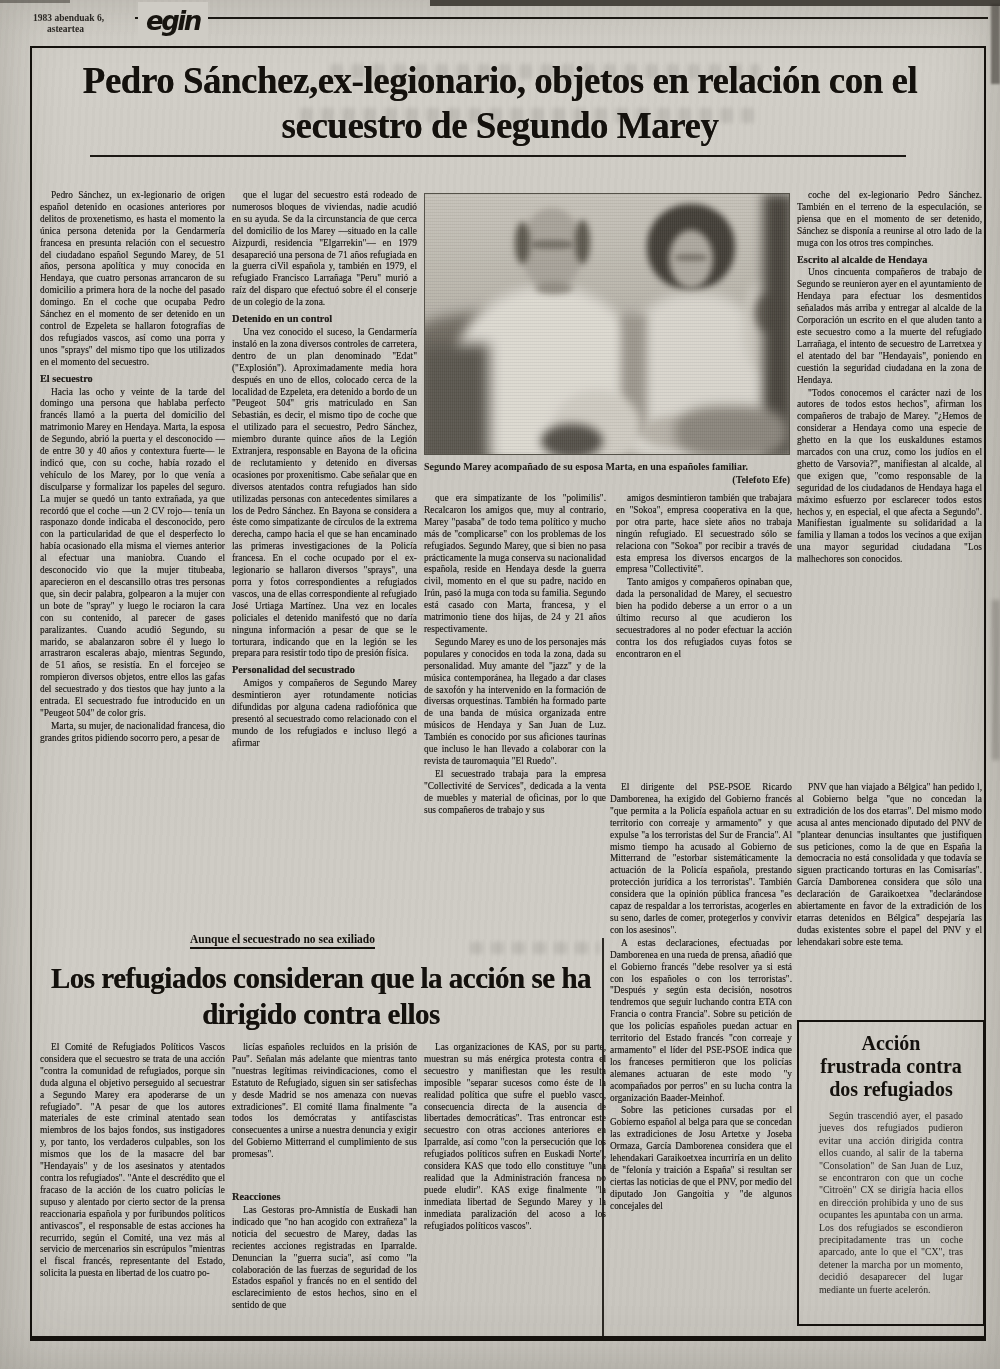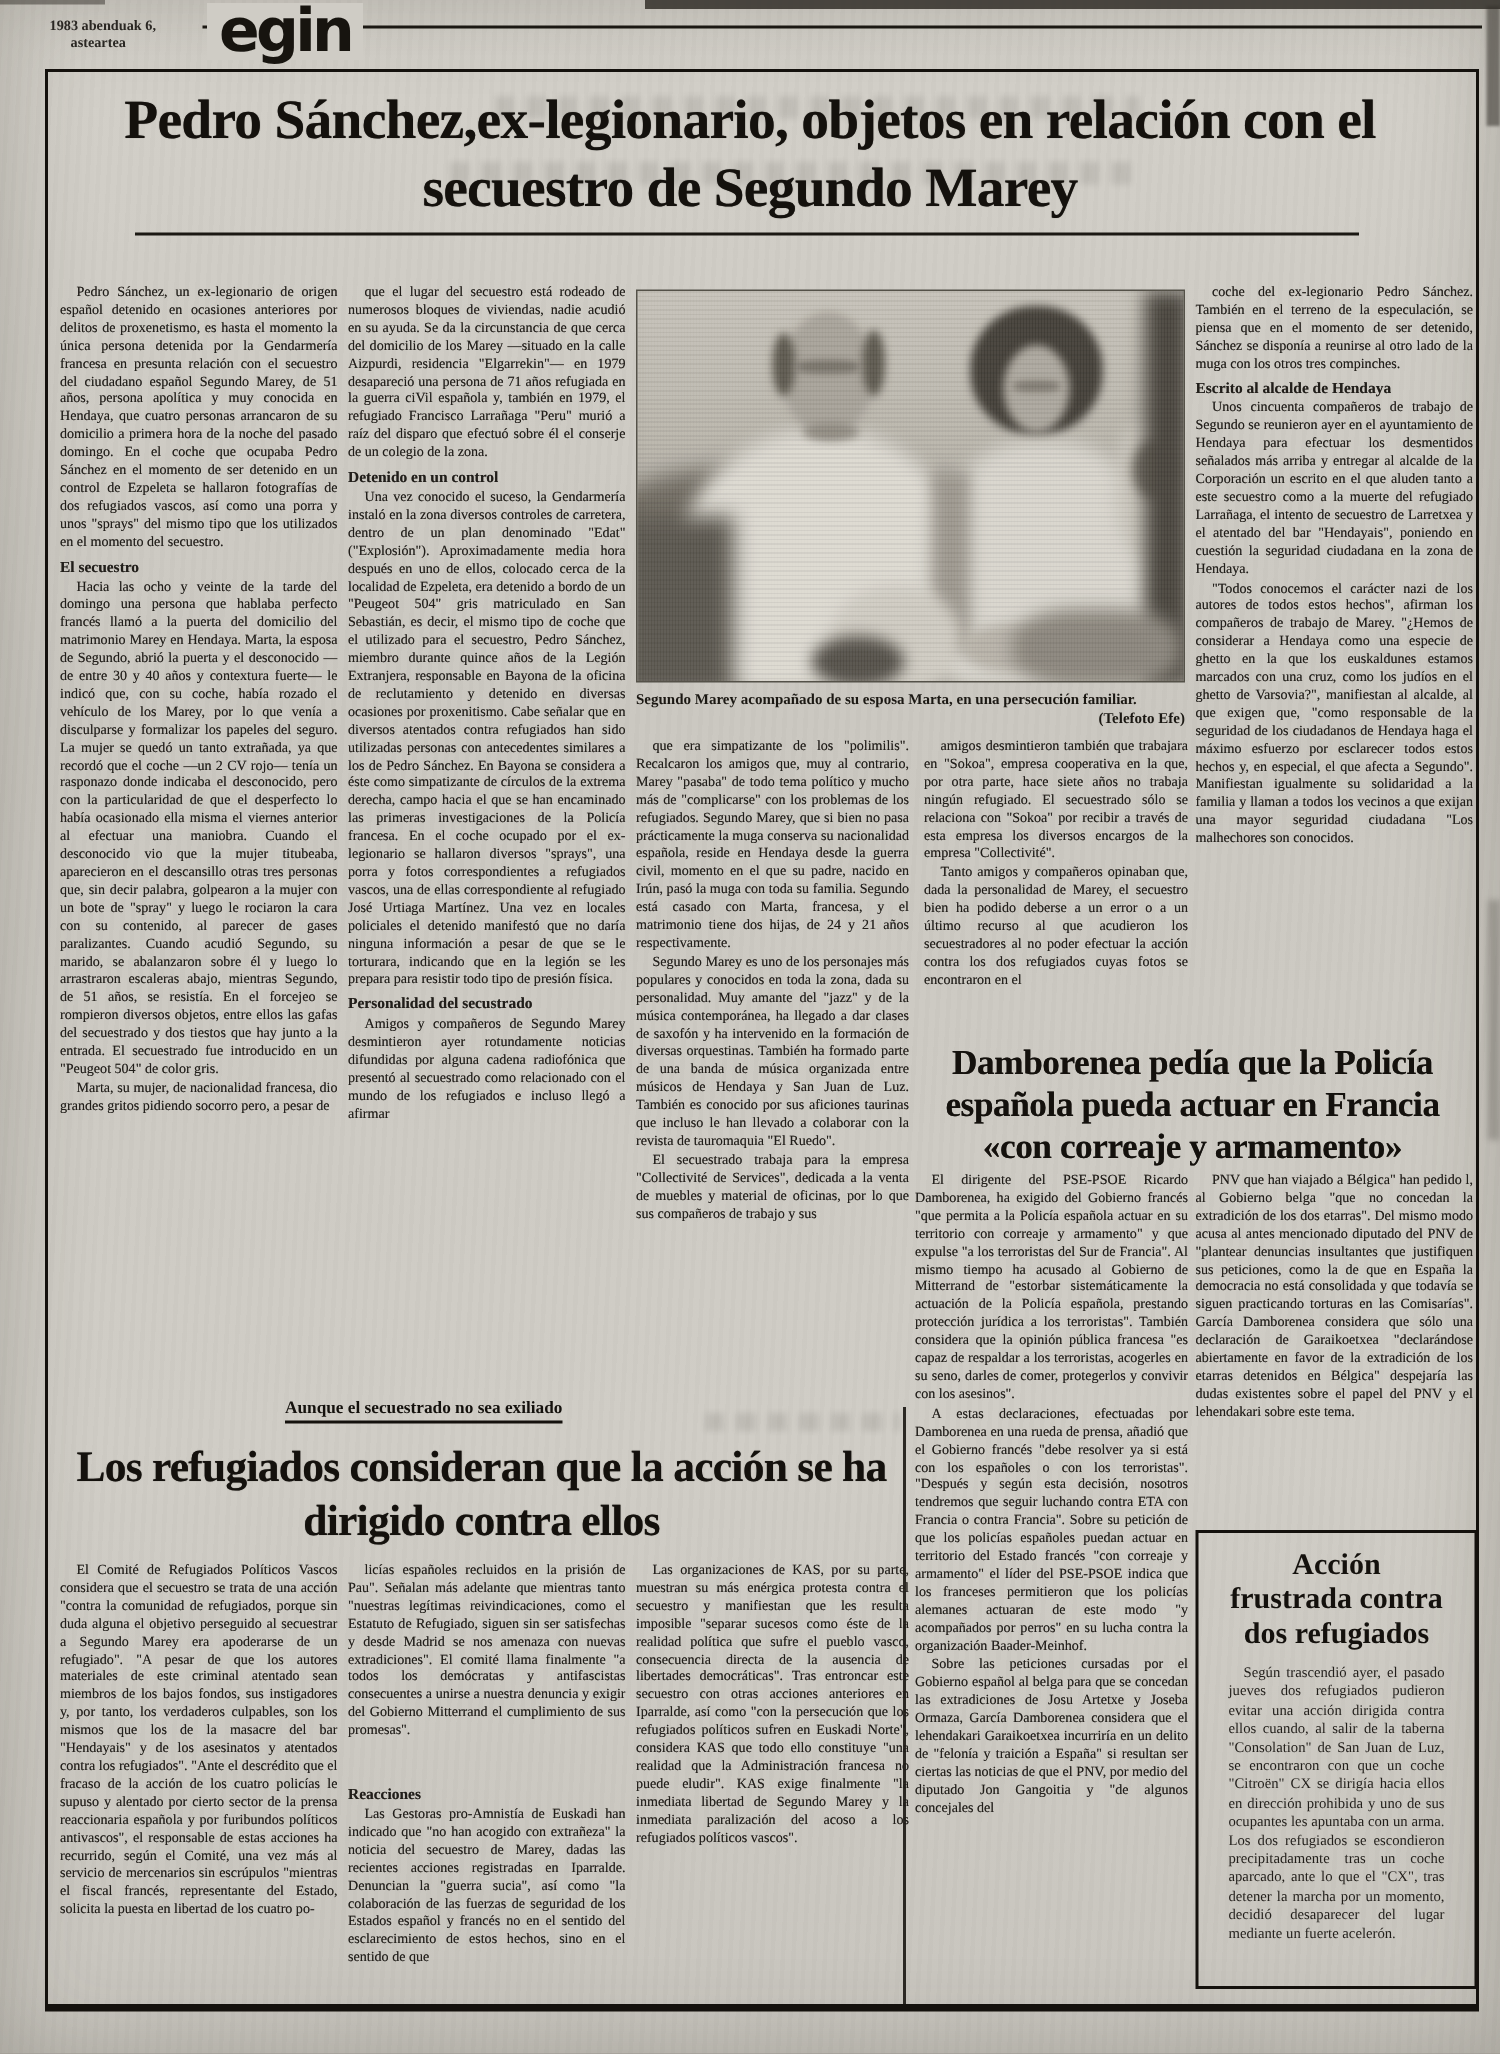--- a/index.html
+++ b/index.html
@@ -10,21 +10,21 @@
       repeating-linear-gradient(93deg, rgba(0,0,0,0.015) 0 3px, rgba(0,0,0,0) 3px 7px),
       linear-gradient(180deg,#d3d0c9 0%, #cbc8c1 35%, #d0cdc6 70%, #c8c5be 100%);
     font-family:"Liberation Serif","DejaVu Serif",serif;
     color:#1e1c19; overflow:hidden;
     box-shadow: inset 0 0 60px rgba(60,55,45,0.25);
   }
   .abs { position:absolute; }
   .smudge { background:repeating-linear-gradient(90deg, rgba(20,18,14,0.9) 0 13px, rgba(20,18,14,0) 13px 21px); filter:blur(2px); opacity:0.10; }
   
   .dateline { font-size:9.5px; line-height:10.5px; font-weight:bold; color:#2a2723; }
-  .logo { font-family:"DejaVu Sans","Liberation Sans",sans-serif; font-weight:bold; font-size:40px; line-height:38px; letter-spacing:-2.5px; color:#17140f; background:#cfccc5; padding:0 8px; }
+  .logo { font-family:"DejaVu Sans","Liberation Sans",sans-serif; font-weight:bold; font-size:26px; line-height:38px; letter-spacing:-2.5px; color:#17140f; background:#cfccc5; padding:0 8px;font-style:italic; }
   .section-label { font-size:27px; font-weight:bold; letter-spacing:-0.5px; color:#14110d; text-align:right; }
   .rule { background:#1b1813; }
   
   .frame { border:2.5px solid #14110d; border-bottom-width:5px; }
   
   .hl-main { font-size:37px; line-height:45px; font-weight:bold; text-align:center; letter-spacing:-0.5px; color:#14110d; text-shadow:0 0 0.5px rgba(20,17,13,0.7); }
   .hl-sub  { font-size:15.5px; font-weight:bold; text-align:center; color:#17140f; }
   .hl-2    { font-size:29px; line-height:36px; font-weight:bold; text-align:center; letter-spacing:-0.5px; color:#14110d; text-shadow:0 0 0.5px rgba(20,17,13,0.7); }
   .hl-3    { font-size:23.5px; line-height:28px; font-weight:bold; text-align:center; letter-spacing:-0.3px; color:#14110d; text-shadow:0 0 0.4px rgba(20,17,13,0.7); }
   .kicker  { font-size:11.5px; font-weight:bold; color:#14110d; border-bottom:2px solid #14110d; padding-bottom:2px; }
@@ -102,42 +102,41 @@
     <div style="left:318px;top:86px;width:42px;height:92px;background:#c7c3ba;filter:blur(5px);border-radius:45%;"></div>
     <div style="left:330px;top:100px;width:28px;height:38px;background:#6a655c;filter:blur(4px);border-radius:50%;"></div>
     <div style="left:338px;top:0;width:30px;height:262px;background:#4a463f;filter:blur(6px);"></div>
     <div style="left:-8px;top:150px;width:72px;height:120px;background:#5b574f;filter:blur(7px);"></div>
     <div style="left:128px;top:196px;width:88px;height:72px;background:#ccc8bf;filter:blur(5px);border-radius:50%;"></div>
     <div style="left:116px;top:230px;width:62px;height:34px;background:#55514a;filter:blur(5px);border-radius:50%;"></div>
     <div style="left:216px;top:222px;width:62px;height:32px;background:#b5b0a7;filter:blur(4px);border-radius:50%;"></div>
     <div style="left:250px;top:212px;width:112px;height:52px;background:#8a857c;filter:blur(6px);border-radius:40%;"></div>
     <div style="left:0;top:0;width:366px;height:262px;background:repeating-linear-gradient(0deg, rgba(0,0,0,.05) 0 1px, rgba(0,0,0,0) 1px 3px),repeating-linear-gradient(90deg, rgba(255,255,255,.05) 0 1px, rgba(255,255,255,0) 1px 2px);"></div>
   </div>
-  <div class="abs caption" style="left:424px;top:461px;width:366px;">Segundo Marey acompañado de su esposa Marta, en una persecución familiar.</div>
+  <div class="abs caption" style="left:424px;top:461px;width:366px;">Segundo Marey acompañado de su esposa Marta, en una españoles familiar.</div>
   <div class="abs credit" style="left:424px;top:474px;width:366px;">(Telefoto Efe)</div>
 
   <div class="abs col" style="left:424px;top:493px;width:182px;height:424px;">
     <p class="p">que era simpatizante de los "polimilis". Recalcaron los amigos que, muy al contrario, Marey "pasaba" de todo tema político y mucho más de "complicarse" con los problemas de los refugiados. Segundo Marey, que si bien no pasa prácticamente la muga conserva su nacionalidad española, reside en Hendaya desde la guerra civil, momento en el que su padre, nacido en Irún, pasó la muga con toda su familia. Segundo está casado con Marta, francesa, y el matrimonio tiene dos hijas, de 24 y 21 años respectivamente.</p>
     <p class="p">Segundo Marey es uno de los personajes más populares y conocidos en toda la zona, dada su personalidad. Muy amante del "jazz" y de la música contemporánea, ha llegado a dar clases de saxofón y ha intervenido en la formación de diversas orquestinas. También ha formado parte de una banda de música organizada entre músicos de Hendaya y San Juan de Luz. También es conocido por sus aficiones taurinas que incluso le han llevado a colaborar con la revista de tauromaquia "El Ruedo".</p>
     <p class="p">El secuestrado trabaja para la empresa "Collectivité de Services", dedicada a la venta de muebles y material de oficinas, por lo que sus compañeros de trabajo y sus</p>
   </div>
 
   <div class="abs col" style="left:616px;top:493px;width:176px;height:196px;">
     <p class="p">amigos desmintieron también que trabajara en "Sokoa", empresa cooperativa en la que, por otra parte, hace siete años no trabaja ningún refugiado. El secuestrado sólo se relaciona con "Sokoa" por recibir a través de esta empresa los diversos encargos de la empresa "Collectivité".</p>
     <p class="p">Tanto amigos y compañeros opinaban que, dada la personalidad de Marey, el secuestro bien ha podido deberse a un error o a un último recurso al que acudieron los secuestradores al no poder efectuar la acción contra los dos refugiados cuyas fotos se encontraron en el</p>
   </div>
 
   <div class="abs col" style="left:797px;top:190px;width:185px;height:500px;">
     <p class="p">coche del ex-legionario Pedro Sánchez. También en el terreno de la especulación, se piensa que en el momento de ser detenido, Sánchez se disponía a reunirse al otro lado de la muga con los otros tres compinches.</p>
     <div class="sh">Escrito al alcalde de Hendaya</div>
     <p class="p">Unos cincuenta compañeros de trabajo de Segundo se reunieron ayer en el ayuntamiento de Hendaya para efectuar los desmentidos señalados más arriba y entregar al alcalde de la Corporación un escrito en el que aluden tanto a este secuestro como a la muerte del refugiado Larrañaga, el intento de secuestro de Larretxea y el atentado del bar "Hendayais", poniendo en cuestión la seguridad ciudadana en la zona de Hendaya.</p>
     <p class="p">"Todos conocemos el carácter nazi de los autores de todos estos hechos", afirman los compañeros de trabajo de Marey. "¿Hemos de considerar a Hendaya como una especie de ghetto en la que los euskaldunes estamos marcados con una cruz, como los judíos en el ghetto de Varsovia?", manifiestan al alcalde, al que exigen que, "como responsable de la seguridad de los ciudadanos de Hendaya haga el máximo esfuerzo por esclarecer todos estos hechos y, en especial, el que afecta a Segundo". Manifiestan igualmente su solidaridad a la familia y llaman a todos los vecinos a que exijan una mayor seguridad ciudadana "Los malhechores son conocidos.</p>
   </div>
 
-  <div class="abs hl-3" style="left:606px;top:695px;width:378px;">Damborenea pedía que la Policía española pueda actuar en Francia «con correaje y armamento»</div>
   <div class="abs col" style="left:610px;top:782px;width:182px;height:552px;">
     <p class="p">El dirigente del PSE-PSOE Ricardo Damborenea, ha exigido del Gobierno francés "que permita a la Policía española actuar en su territorio con correaje y armamento" y que expulse "a los terroristas del Sur de Francia". Al mismo tiempo ha acusado al Gobierno de Mitterrand de "estorbar sistemáticamente la actuación de la Policía española, prestando protección jurídica a los terroristas". También considera que la opinión pública francesa "es capaz de respaldar a los terroristas, acogerles en su seno, darles de comer, protegerlos y convivir con los asesinos".</p>
     <p class="p">A estas declaraciones, efectuadas por Damborenea en una rueda de prensa, añadió que el Gobierno francés "debe resolver ya si está con los españoles o con los terroristas". "Después y según esta decisión, nosotros tendremos que seguir luchando contra ETA con Francia o contra Francia". Sobre su petición de que los policías españoles puedan actuar en territorio del Estado francés "con correaje y armamento" el líder del PSE-PSOE indica que los franceses permitieron que los policías alemanes actuaran de este modo "y acompañados por perros" en su lucha contra la organización Baader-Meinhof.</p>
     <p class="p">Sobre las peticiones cursadas por el Gobierno español al belga para que se concedan las extradiciones de Josu Artetxe y Joseba Ormaza, García Damborenea considera que el lehendakari Garaikoetxea incurriría en un delito de "felonía y traición a España" si resultan ser ciertas las noticias de que el PNV, por medio del diputado Jon Gangoitia y "de algunos concejales del</p>
   </div>
   <div class="abs col" style="left:797px;top:782px;width:185px;height:228px;">
     <p class="p">PNV que han viajado a Bélgica" han pedido l, al Gobierno belga "que no concedan la extradición de los dos etarras". Del mismo modo acusa al antes mencionado diputado del PNV de "plantear denuncias insultantes que justifiquen sus peticiones, como la de que en España la democracia no está consolidada y que todavía se siguen practicando torturas en las Comisarías". García Damborenea considera que sólo una declaración de Garaikoetxea "declarándose abiertamente en favor de la extradición de los etarras detenidos en Bélgica" despejaría las dudas existentes sobre el papel del PNV y el lehendakari sobre este tema.</p>
   </div>
 
   <div class="abs vdiv" style="left:602px;top:938px;height:398px;"></div>

